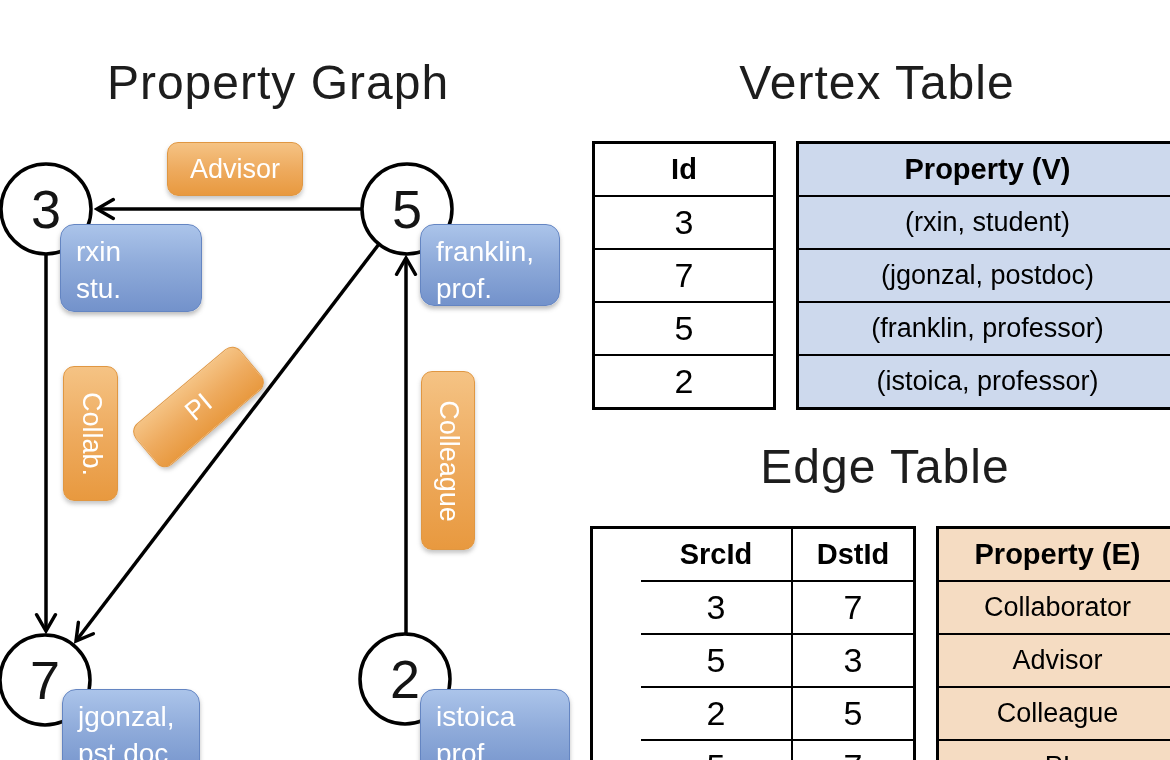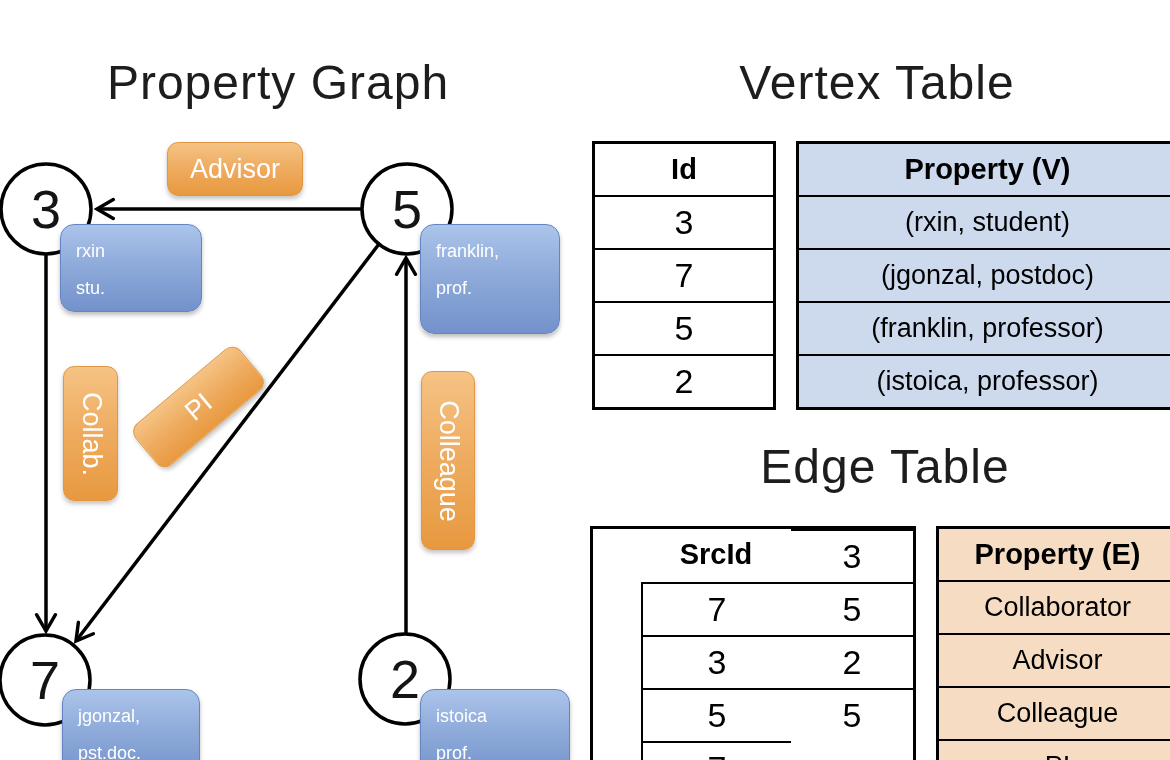--- a/index.html
+++ b/index.html
@@ -30,24 +30,24 @@
   #digit-5 { left:367px; top:137px; }
   #digit-7 { left:5px;   top:608px; }
   #digit-2 { left:365px; top:607px; }
 
   
   .vbox {
     position:absolute; box-sizing:border-box; border-radius:14px;
     background:linear-gradient(180deg,#abc4ea 0%,#8fabda 45%,#7392cb 100%);
     border:1.5px solid #6485c2;
     box-shadow:0 3px 4px rgba(110,110,110,0.45);
-    color:#ffffff; font-size:18px; line-height:37px; padding:8px 6px 0 15px;
+    color:#ffffff; font-size:28px; line-height:37px; padding:8px 6px 0 15px;
   }
   #vbox-3 { left:60px;  top:185px; width:142px; height:88px; }
-  #vbox-5 { left:420px; top:185px; width:140px; height:110px; }
+  #vbox-5 { left:420px; top:185px; width:140px; height:82px; }
   #vbox-7 { left:62px;  top:650px; width:138px; height:90px; }
   #vbox-2 { left:420px; top:650px; width:150px; height:90px; }
 
   
   .obox {
     position:absolute; box-sizing:border-box; border-radius:11px;
     background:linear-gradient(180deg,#f5c384 0%,#eeab5f 50%,#e8993f 100%);
     border:1px solid #e09742;
     box-shadow:0 3px 4px rgba(110,110,110,0.4);
     color:#ffffff; font-size:27px;
@@ -157,20 +157,21 @@
       <div class="cell">(rxin, student)</div>
       <div class="cell">(jgonzal, postdoc)</div>
       <div class="cell">(franklin, professor)</div>
       <div class="cell">(istoica, professor)</div>
     </div>
   </div>
 
   <div class="dtable" id="edge-table">
     <div class="sub edge-left">
       <div class="cell head first">SrcId</div>
+      <div class="cell head first rightcol">DstId</div>
       <div class="cell num">3</div>
       <div class="cell num rightcol">7</div>
       <div class="cell num">5</div>
       <div class="cell num rightcol">3</div>
       <div class="cell num">2</div>
       <div class="cell num rightcol">5</div>
       <div class="cell num">5</div>
       <div class="cell num rightcol">7</div>
     </div>
     <div class="sub col-eprop">

